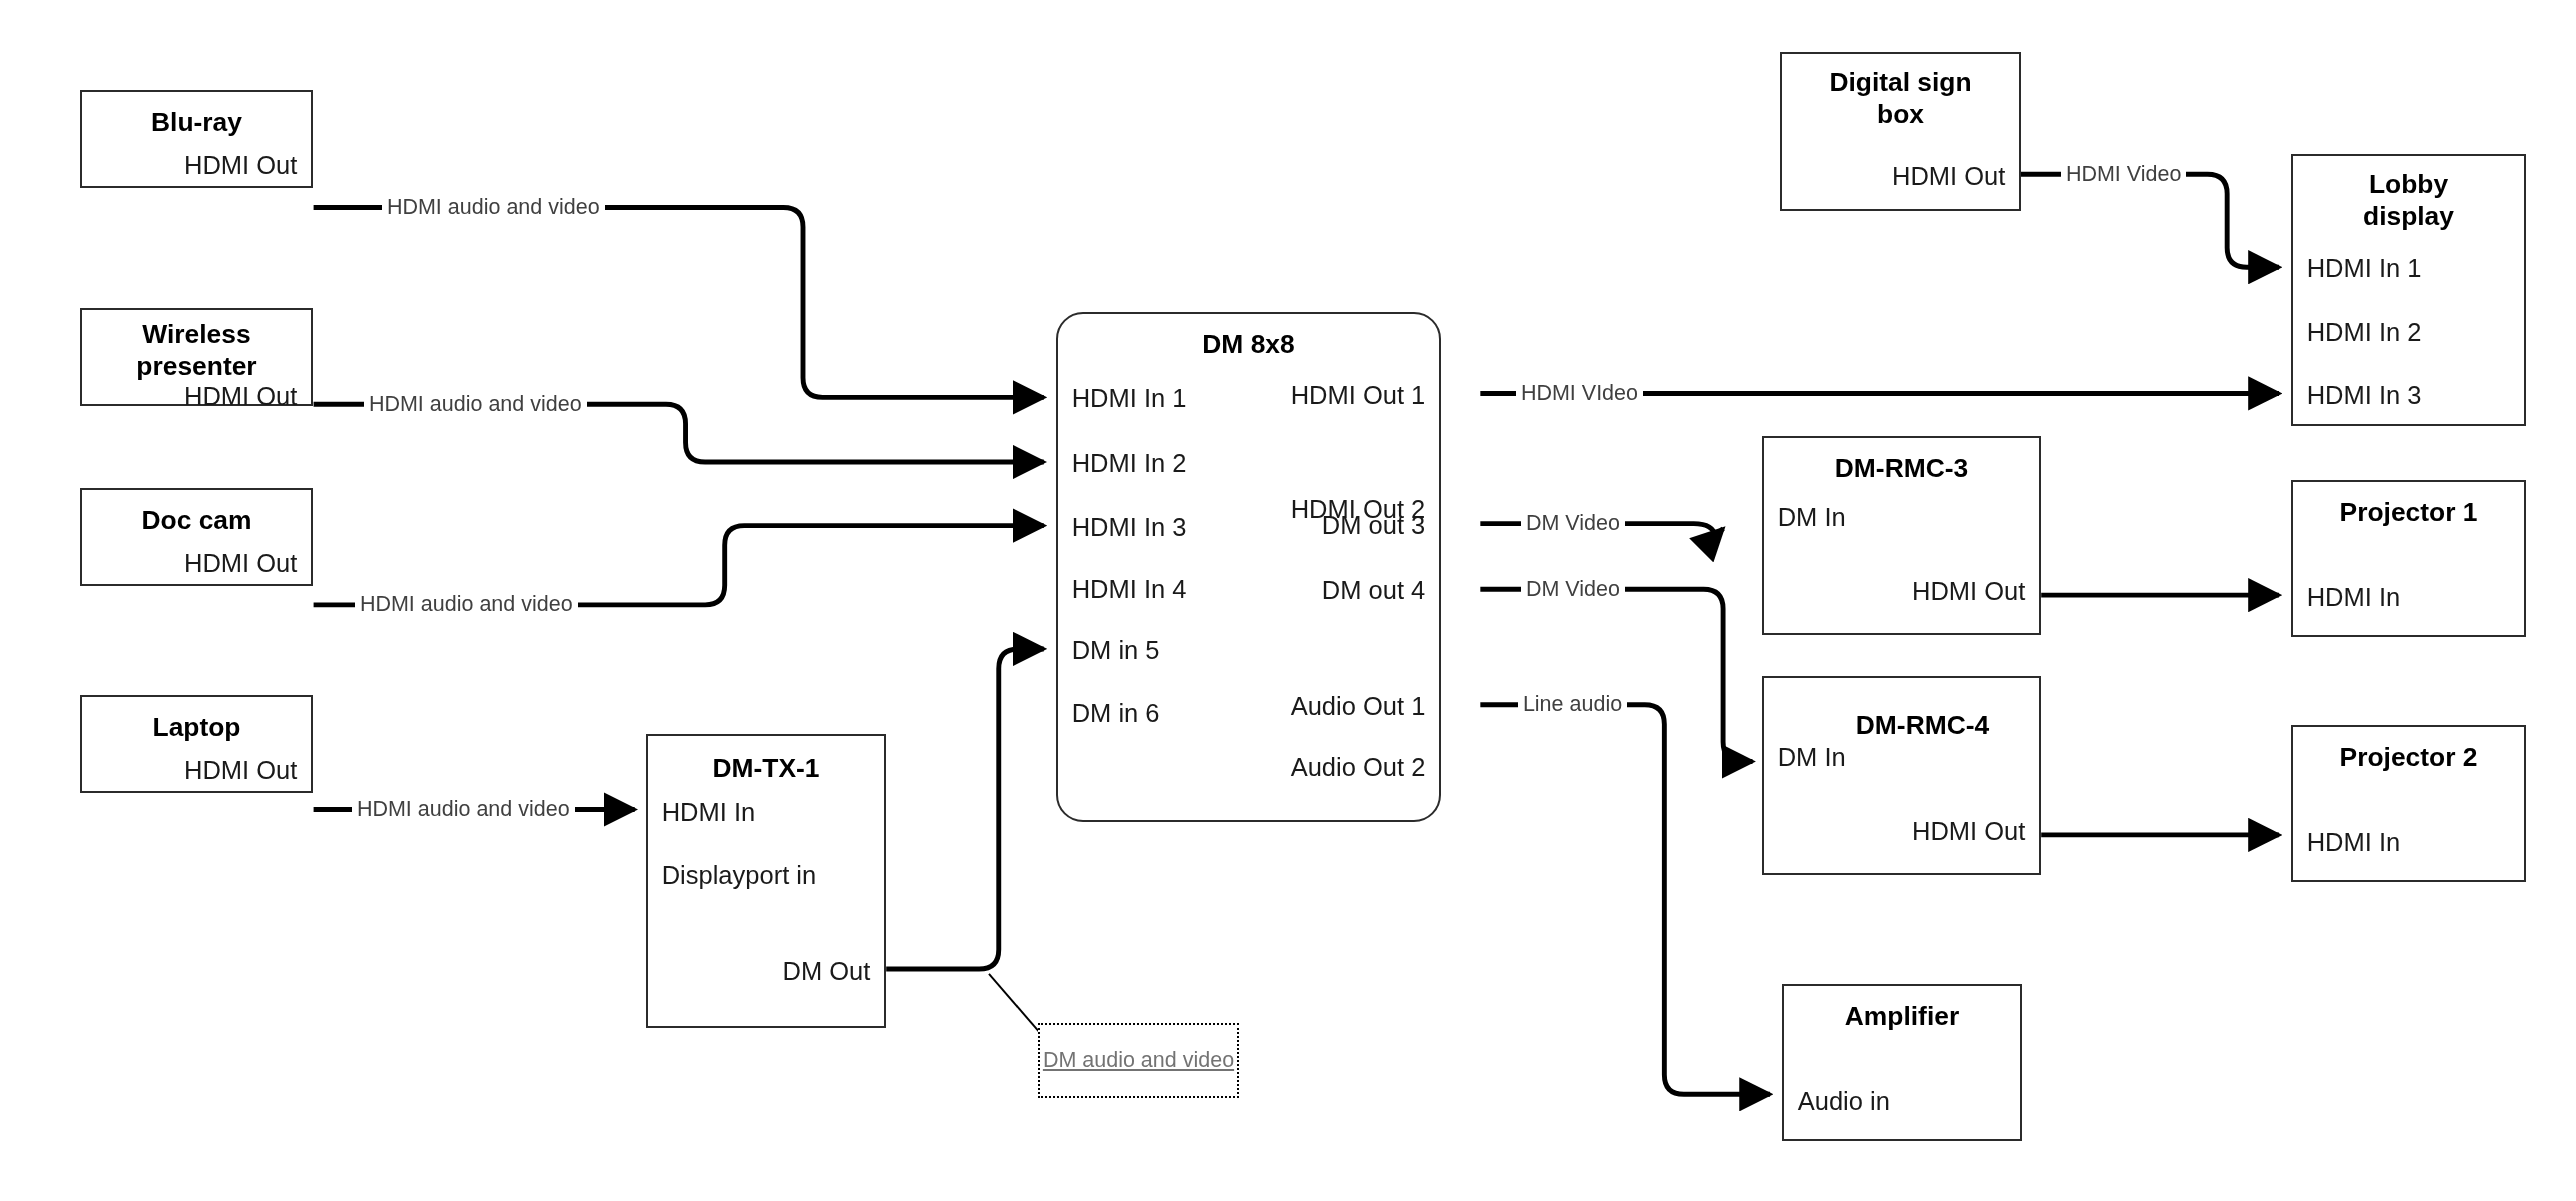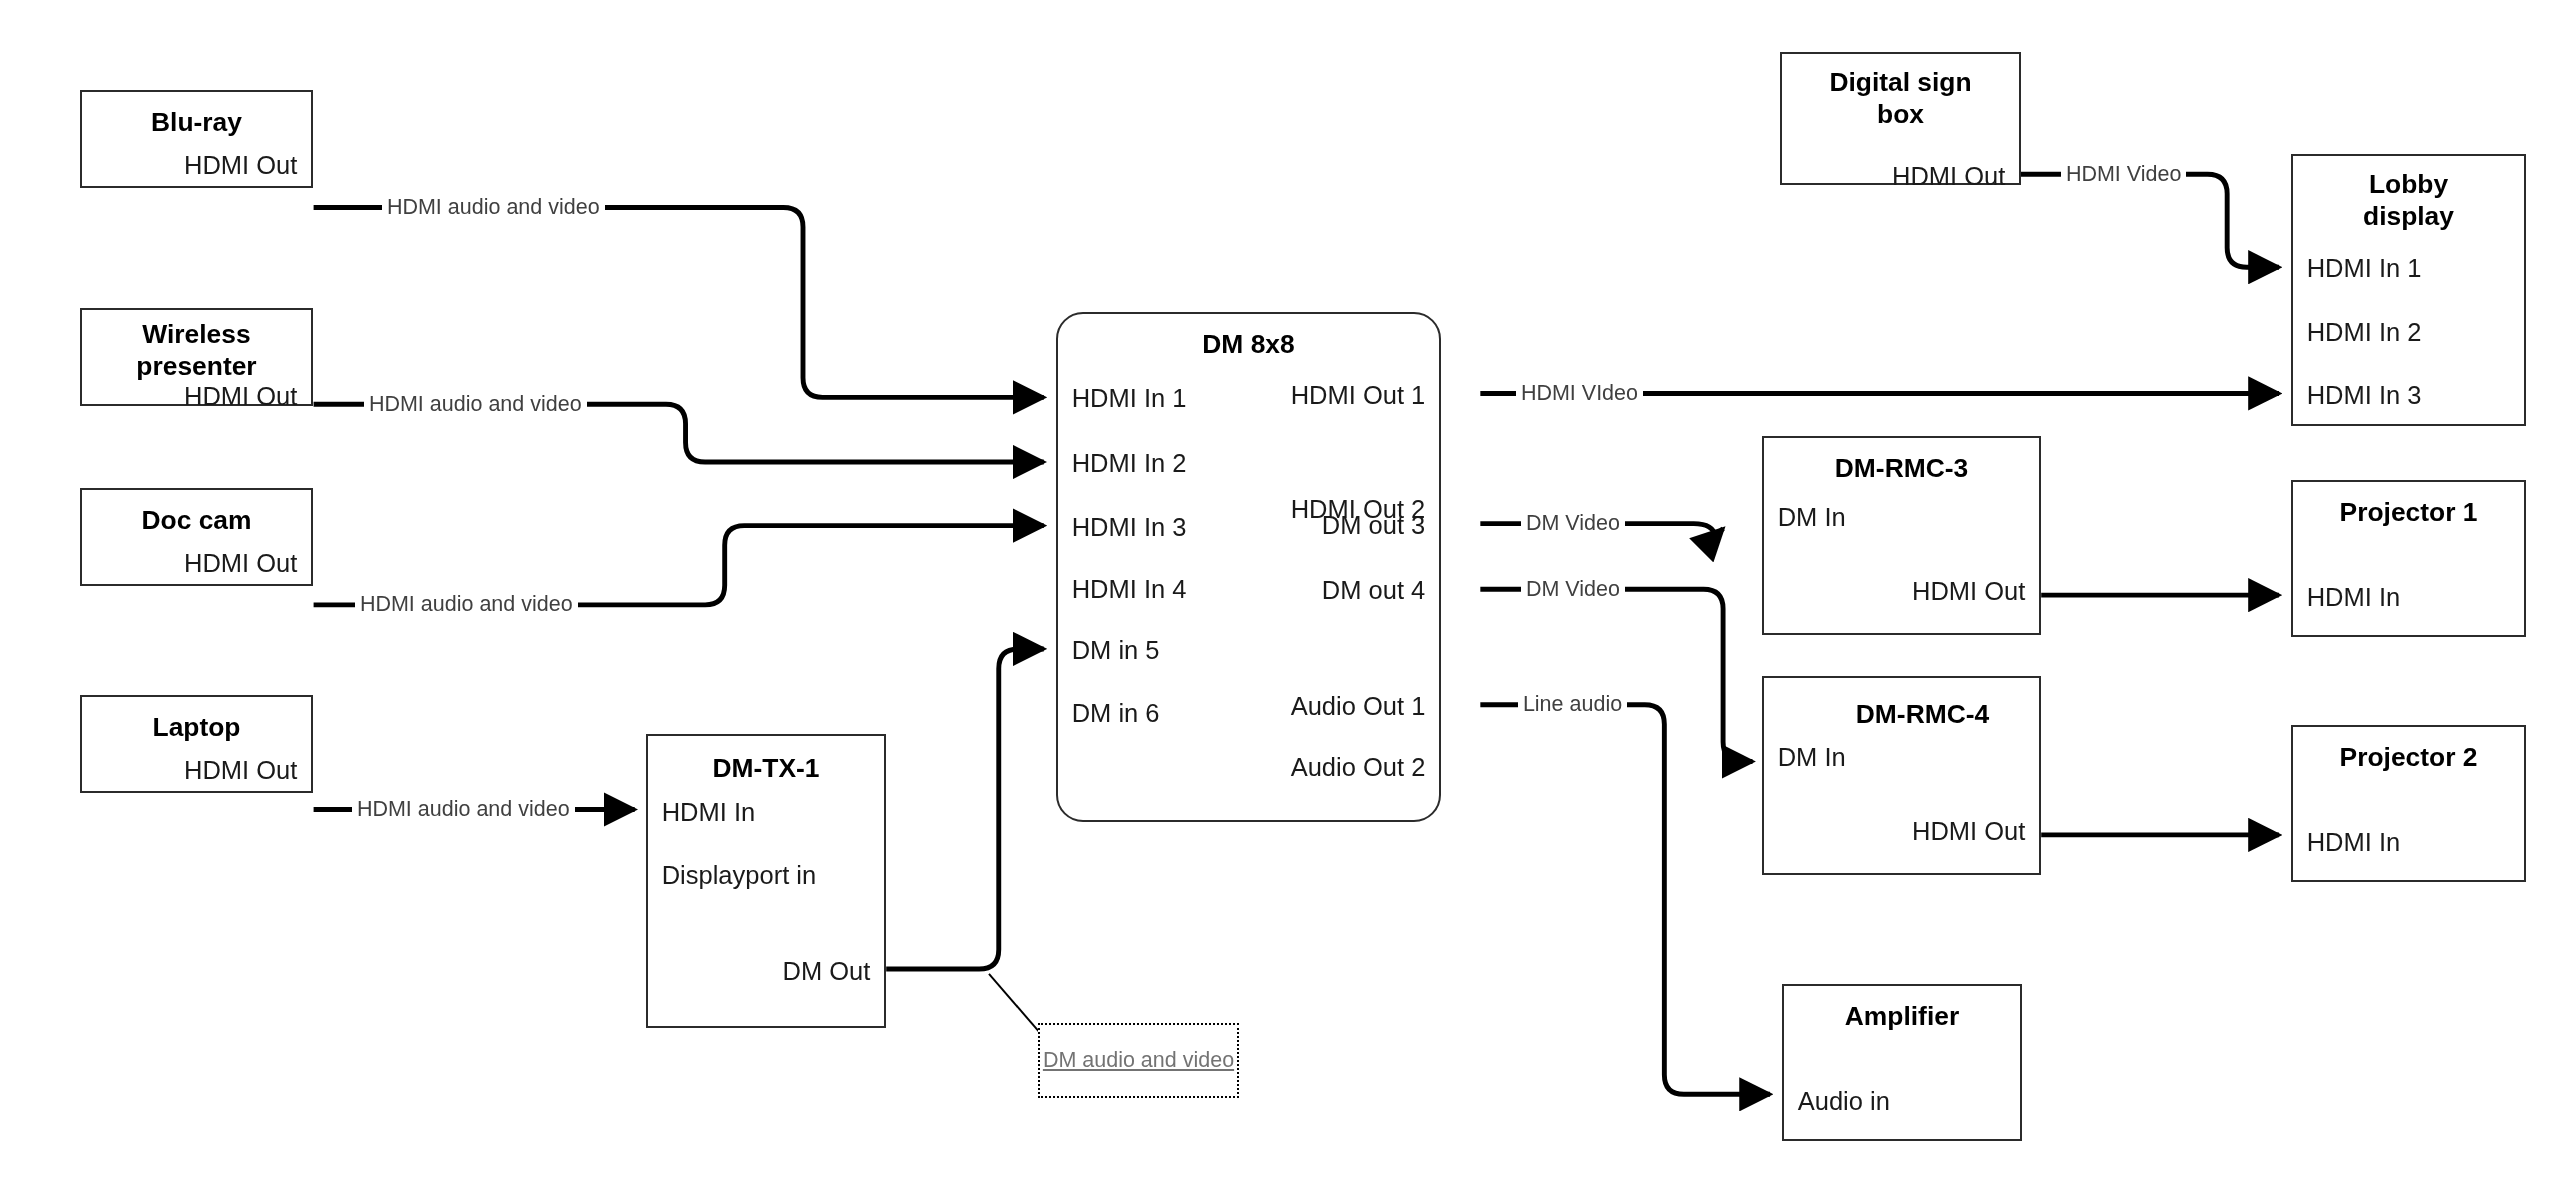--- a/index.html
+++ b/index.html
@@ -172,40 +172,40 @@
     <div class="port left" style="top:387px;">DM in 6</div>
 
     <div class="port right" style="top:69px;">HDMI Out 1</div>
     <div class="port right" style="top:135px;margin-top:48px;">HDMI Out 2</div>
     <div class="port right" style="top:199px;">DM out 3</div>
     <div class="port right" style="top:264px;">DM out 4</div>
     <div class="port right" style="top:380px;">Audio Out 1</div>
     <div class="port right" style="top:441px;">Audio Out 2</div>
   </div>
 
-  <div class="node" style="left:1780px; top:52px; width:241px; height:133px;padding-left:36px;">
+  <div class="node" style="left:1780px; top:52px; width:241px; height:159px;padding-left:36px;">
     <div class="node-title" style="top:11.7px; padding:0 29px;">Digital sign box</div>
     <div class="port right" style="top:110px;">HDMI Out</div>
   </div>
 
   <div class="node" style="left:2291px; top:154px; width:235px; height:272px;">
     <div class="node-title" style="top:11.7px; padding:0 41px;">Lobby display</div>
     <div class="port left" style="top:100px;">HDMI In 1</div>
     <div class="port left" style="top:164px;">HDMI In 2</div>
     <div class="port left" style="top:227px;">HDMI In 3</div>
   </div>
 
   <div class="node" style="left:1762px; top:436px; width:279px; height:199px;">
     <div class="node-title" style="top:13.7px;">DM-RMC-3</div>
     <div class="port left" style="top:67px;">DM In</div>
     <div class="port right" style="top:141px;">HDMI Out</div>
   </div>
 
   <div class="node" style="left:1762px; top:676px; width:279px; height:199px;">
-    <div class="node-title" style="top:20px;padding-left:42px;">DM-RMC-4</div>
+    <div class="node-title" style="top:31px;padding-left:42px;">DM-RMC-4</div>
     <div class="port left" style="top:67px;">DM In</div>
     <div class="port right" style="top:141px;">HDMI Out</div>
   </div>
 
   <div class="node" style="left:2291px; top:480px; width:235px; height:157px;">
     <div class="node-title" style="top:13.7px;">Projector 1</div>
     <div class="port left" style="top:103px;">HDMI In</div>
   </div>
 
   <div class="node" style="left:2291px; top:725px; width:235px; height:157px;">

